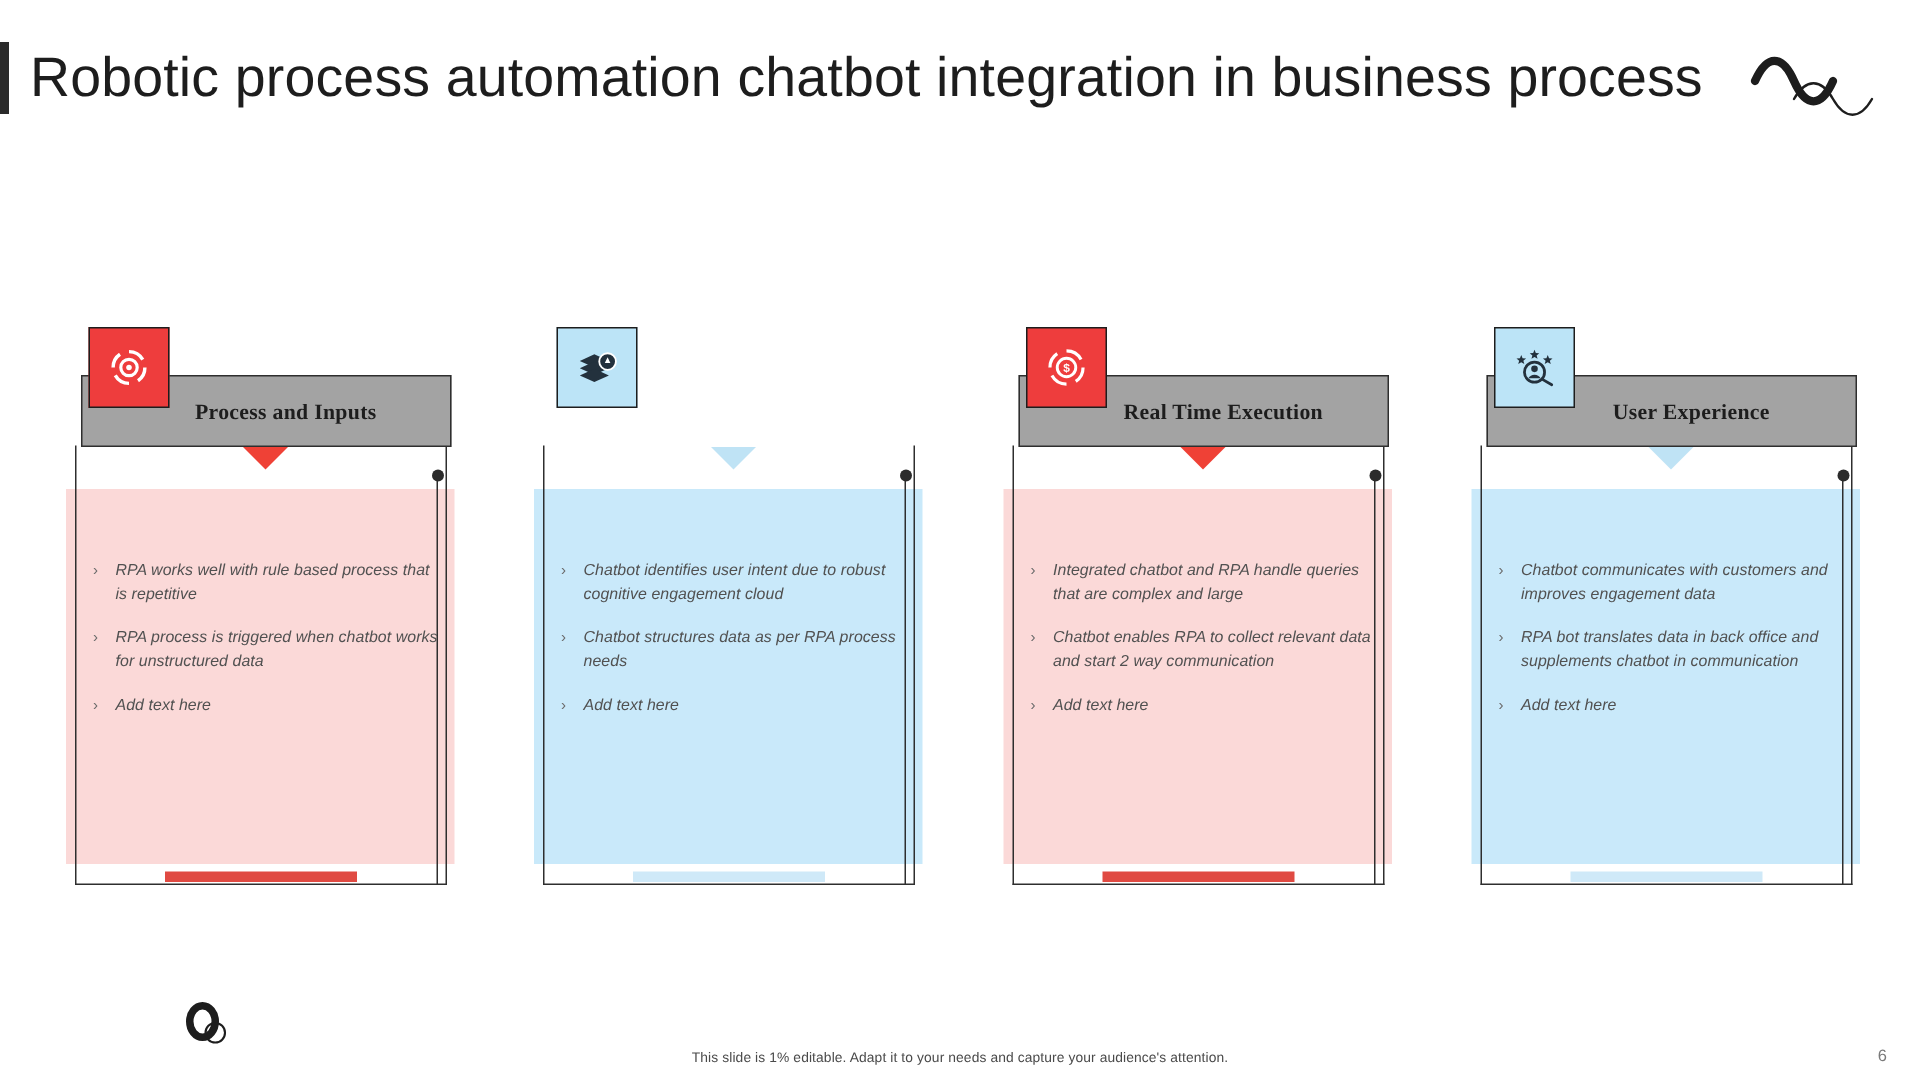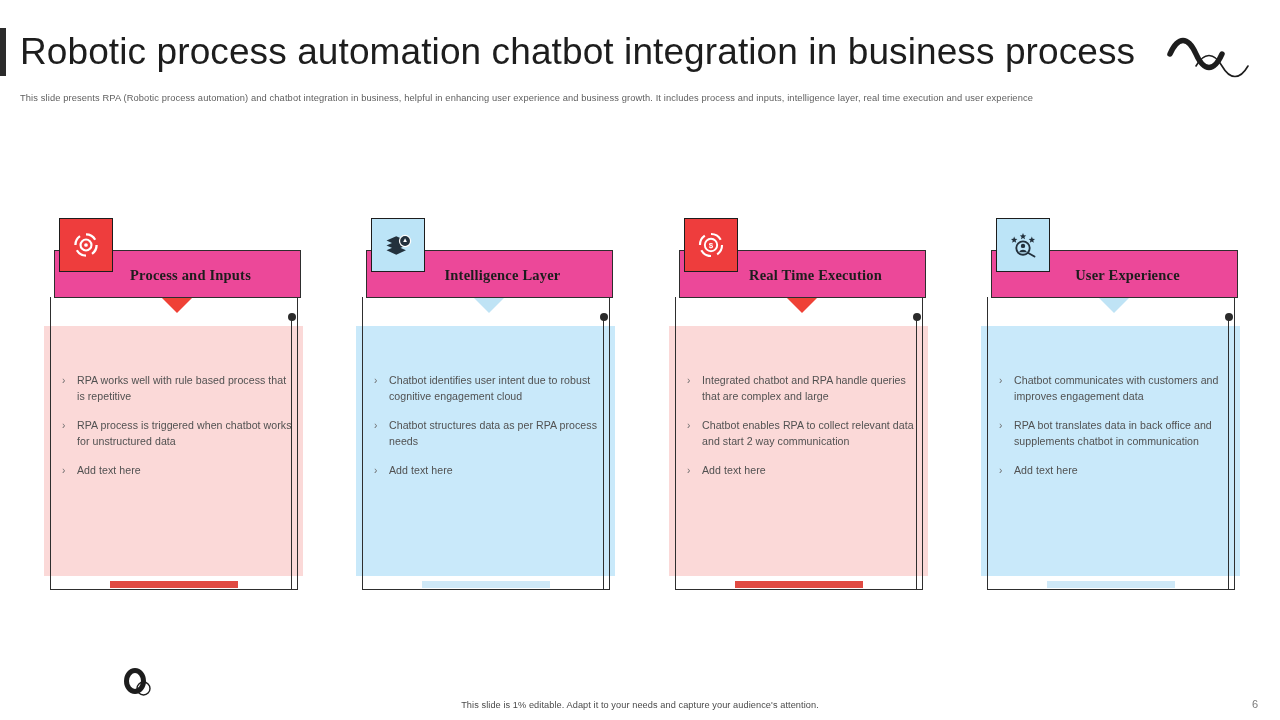--- a/index.html
+++ b/index.html
@@ -83,21 +83,21 @@
   }
   .icon-chip svg { display: block; }
 
   
   .head-box {
     position: absolute;
     left: 10px; top: 32px;
     width: 247px; height: 48px;
     border: 1.1px solid #2e2e2e;
     box-sizing: border-box;
-    background: #ec4899;
+    background: #a3a3a3;
     z-index: 4;
   }
   .head-label {
     position: absolute;
     left: 0; top: 0;
     width: 247px; height: 48px;
     display: flex;
     align-items: center;
     justify-content: center;
     font-family: "Liberation Serif", serif;
@@ -173,20 +173,21 @@
     font-size: 10px;
     color: #6c6c6c;
     line-height: 15.5px;
   }
   .bullet-text {
     flex: 1;
     font-size: 10.6px;
     color: #515151;
     line-height: 15.5px;
     letter-spacing: 0.05px;
+    font-style: italic;
   }
 
   
   .accent-bar {
     position: absolute;
     left: 66px; top: 363px;
     width: 128px; height: 7px;
     z-index: 7;
   }
 
@@ -211,21 +212,20 @@
     font-size: 11px;
     color: #7a7a7a;
   }
 </style>
 </head>
 <body>
 
 <div id="slide-header">
   <div id="title-rule-left"></div>
   <div id="page-title">Robotic process automation  chatbot integration in business process</div>
-  <div id="page-subtitle">This slide presents RPA (Robotic process automation) and chatbot integration in business, helpful in enhancing user experience and business growth. It includes process and inputs, intelligence layer, real time execution and user experience</div>
   <div id="brand-logo">
     <svg viewBox="0 0 92 50" width="92" height="50">
       <path d="M4 22 C12 4, 22 4, 30 22 C38 40, 48 40, 56 22" fill="none" stroke="#1d1d1d" stroke-width="5.5" stroke-linecap="round"></path>
       <path d="M30 34 C38 20, 48 20, 56 34 C64 48, 74 48, 82 34" fill="none" stroke="#1d1d1d" stroke-width="1.6" stroke-linecap="round"></path>
     </svg>
   </div>
 </div>
 
 <div id="columns">
 
@@ -265,23 +265,20 @@
       </div>
     </div>
     <div class="accent-bar" style="background:#e04a42;"></div>
   </div>
 
   <div class="column" style="left:356px;">
     <div class="panel" style="background:#c9e9fa;"></div>
     <div class="frame"></div>
     <div class="connector"></div>
     <div class="connector-dot"></div>
-    <div class="head-box">
-      <div class="head-label">Intelligence Layer</div>
-    </div>
     <div class="icon-chip" style="background:#bce4f7;">
       <svg viewBox="0 0 34 34" width="30" height="30">
         <g fill="#23313d">
           <path d="M4 12 L15 7 L26 12 L15 17 Z"></path>
           <path d="M4 17.5 L15 12.5 L26 17.5 L15 22.5 Z"></path>
           <path d="M4 23 L15 18 L26 23 L15 28 Z"></path>
         </g>
         <circle cx="25" cy="12.5" r="6.3" fill="#23313d" stroke="#ffffff" stroke-width="1.4"></circle>
         <path d="M25 9.3 L27.1 13.6 L22.9 13.6 Z" fill="#ffffff"></path>
       </svg>

